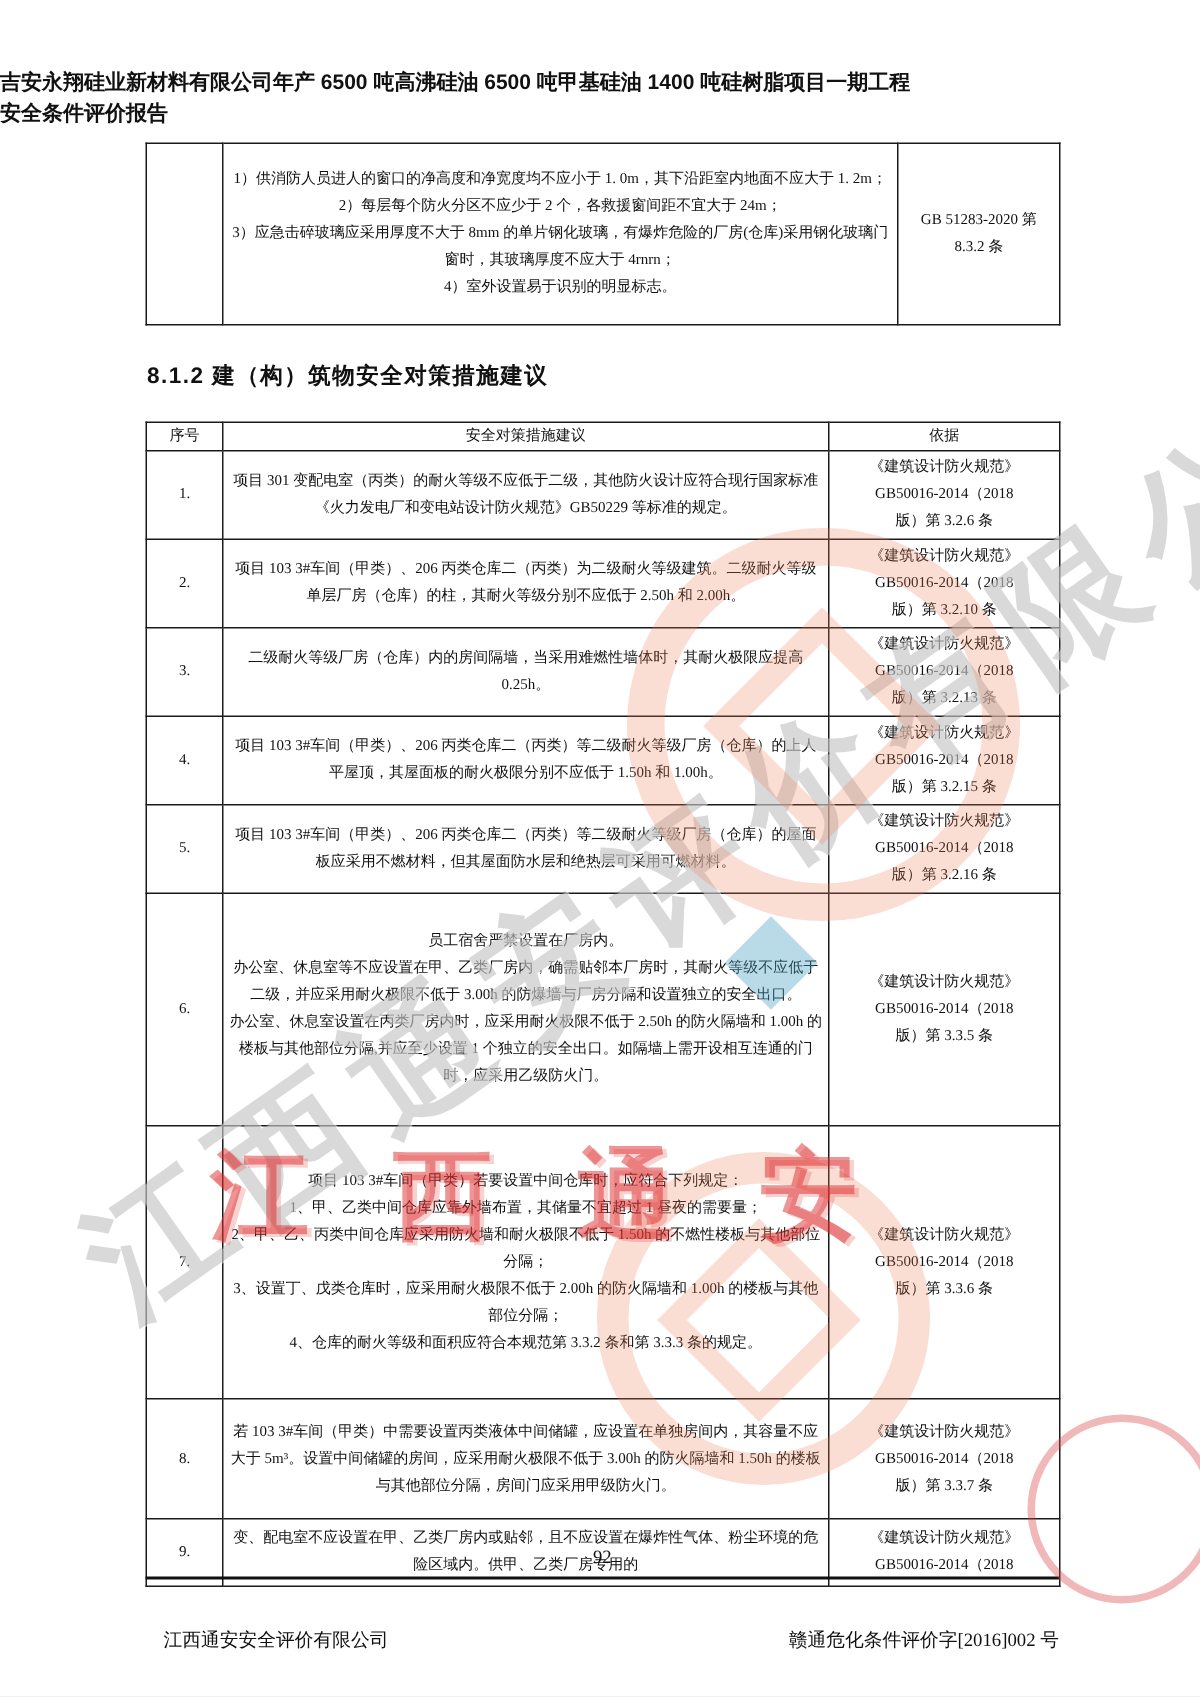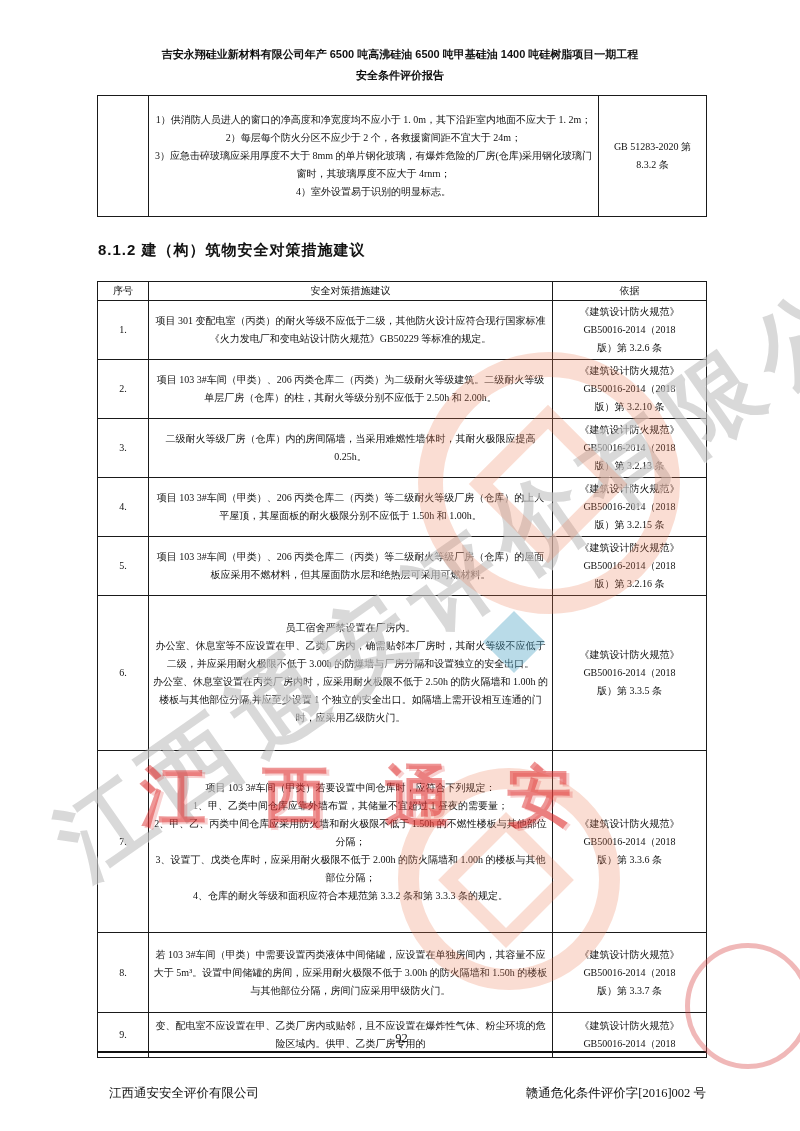--- a/index.html
+++ b/index.html
@@ -9,23 +9,22 @@
     width: 800px; height: 1131px;
     margin: 0 auto;
     background: #ffffff;
     overflow: hidden;
     font-family: "Liberation Serif", "DejaVu Serif", serif;
     color: #111;
   }
   
   .doc-header {
     position: absolute; top: 44px; left: 0; width: 100%;
-    text-align: center;
-    font-family: "Liberation Sans", "DejaVu Sans", sans-serif;
-    font-weight: bold; font-size: 11px; line-height: 21px;
+    font-family: "Liberation Sans", "DejaVu Sans", sans-serif;
+    font-weight: bold; font-size: 14px; line-height: 21px;
     z-index: 2;
   }
   
   table.doc-table {
     position: absolute; left: 97px;
     width: 609px;
     border-collapse: collapse;
     table-layout: fixed;
     font-size: 10px; line-height: 18px;
     z-index: 2;

